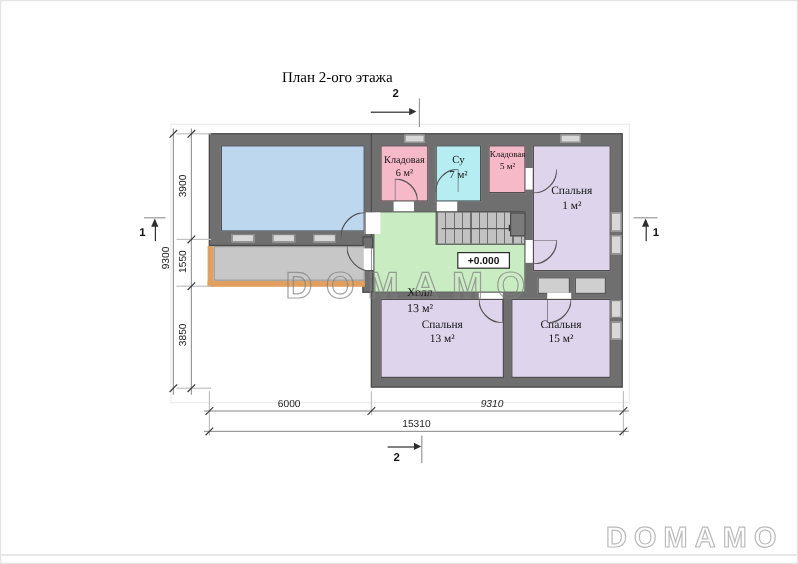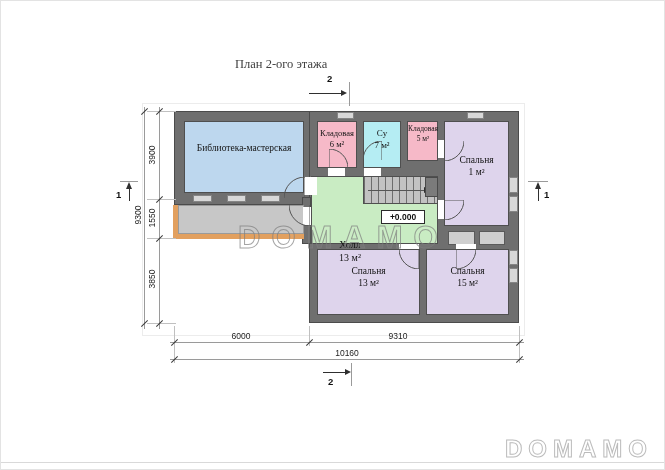--- a/index.html
+++ b/index.html
@@ -23,21 +23,21 @@
   .dimtext{font-size:8.5px;color:#222;text-align:center;}
   .vdim{transform:rotate(-90deg);transform-origin:center;}
   .dimline{background:#9a9a9a;}
   .extline{background:#c0c0c0;}
   .tick{width:9px;height:1px;background:#3a3a3a;transform:rotate(-45deg);}
   .secnum{font-size:9.5px;font-weight:bold;color:#111;}
   .secline{background:#9a9a9a;}
   .arrline{background:#2f2f2f;}
   .ah-right{width:0;height:0;border-left:6px solid #2f2f2f;border-top:3px solid transparent;border-bottom:3px solid transparent;}
   .ah-up{width:0;height:0;border-bottom:7px solid #2f2f2f;border-left:3px solid transparent;border-right:3px solid transparent;}
-  .title{font-family:"Liberation Serif",serif;font-size:12.5px;color:#404040;}
+  .title{font-family:"Liberation Serif",serif;font-size:12.5px;color:#000000;}
   .wm{font-weight:bold;color:rgba(255,255,255,0.04);-webkit-text-stroke:1px rgba(125,125,125,0.7);
       letter-spacing:11px;line-height:1;}
   .door path{fill:none;stroke:#555;stroke-width:1;}
   .stair-arrow{background:#555;height:1px;}
 </style>
 </head>
 <body>
 
 <div id="canvas">
 
@@ -119,21 +119,20 @@
   <div class="abs window" style="left:336px;top:111px;width:17px;height:7px;"></div>
   <div class="abs window" style="left:466px;top:111px;width:17px;height:7px;"></div>
   <div class="abs window" style="left:508px;top:176px;width:9px;height:16px;"></div>
   <div class="abs window" style="left:508px;top:195px;width:9px;height:16px;"></div>
   <div class="abs window" style="left:508px;top:249px;width:9px;height:15px;"></div>
   <div class="abs window" style="left:508px;top:267px;width:9px;height:15px;"></div>
 
   <div class="abs levelbox" style="left:380px;top:209px;width:44px;height:14px;">+0.000</div>
 
   <div class="abs label" style="left:183px;top:141px;width:120px;font-size:9.5px;">
-    <div>Библиотека-мастерская</div>
   </div>
   <div class="abs label" style="left:316px;top:127px;width:40px;font-size:8.5px;">
     <div>Кладовая</div>
     <div>6 м²</div>
   </div>
   <div class="abs label" style="left:362px;top:127px;width:38px;font-size:9px;">
     <div>Су</div>
     <div>7 м²</div>
   </div>
   <div class="abs label" style="left:402px;top:123px;width:40px;font-size:7.5px;">
@@ -178,22 +177,22 @@
   <div class="abs extline" style="left:308px;top:325px;width:1px;height:20px;"></div>
   <div class="abs extline" style="left:518px;top:325px;width:1px;height:37px;"></div>
   <div class="abs dimline" style="left:169px;top:341px;width:354px;height:1px;"></div>
   <div class="abs dimline" style="left:169px;top:358px;width:354px;height:1px;"></div>
   <div class="abs tick" style="left:169px;top:341px;"></div>
   <div class="abs tick" style="left:304px;top:341px;"></div>
   <div class="abs tick" style="left:514px;top:341px;"></div>
   <div class="abs tick" style="left:169px;top:358px;"></div>
   <div class="abs tick" style="left:514px;top:358px;"></div>
   <div class="abs dimtext" style="left:215px;top:330px;width:50px;">6000</div>
-  <div class="abs dimtext" style="left:372px;top:330px;width:50px;">9310</div>
-  <div class="abs dimtext" style="left:316px;top:347px;width:60px;">10160</div>
+  <div class="abs dimtext" style="left:384px;top:330px;width:50px;font-style:italic;">9310</div>
+  <div class="abs dimtext" style="left:316px;top:347px;width:60px;">15310</div>
 
   <div class="abs secnum" style="left:326px;top:72px;">2</div>
   <div class="abs arrline" style="left:308px;top:92px;width:34px;height:1px;"></div>
   <div class="abs ah-right" style="left:340px;top:89px;"></div>
   <div class="abs secline" style="left:348px;top:81px;width:1px;height:24px;"></div>
 
   <div class="abs secline" style="left:350px;top:362px;width:1px;height:23px;"></div>
   <div class="abs arrline" style="left:322px;top:371px;width:24px;height:1px;"></div>
   <div class="abs ah-right" style="left:344px;top:368px;"></div>
   <div class="abs secnum" style="left:327px;top:375px;">2</div>

